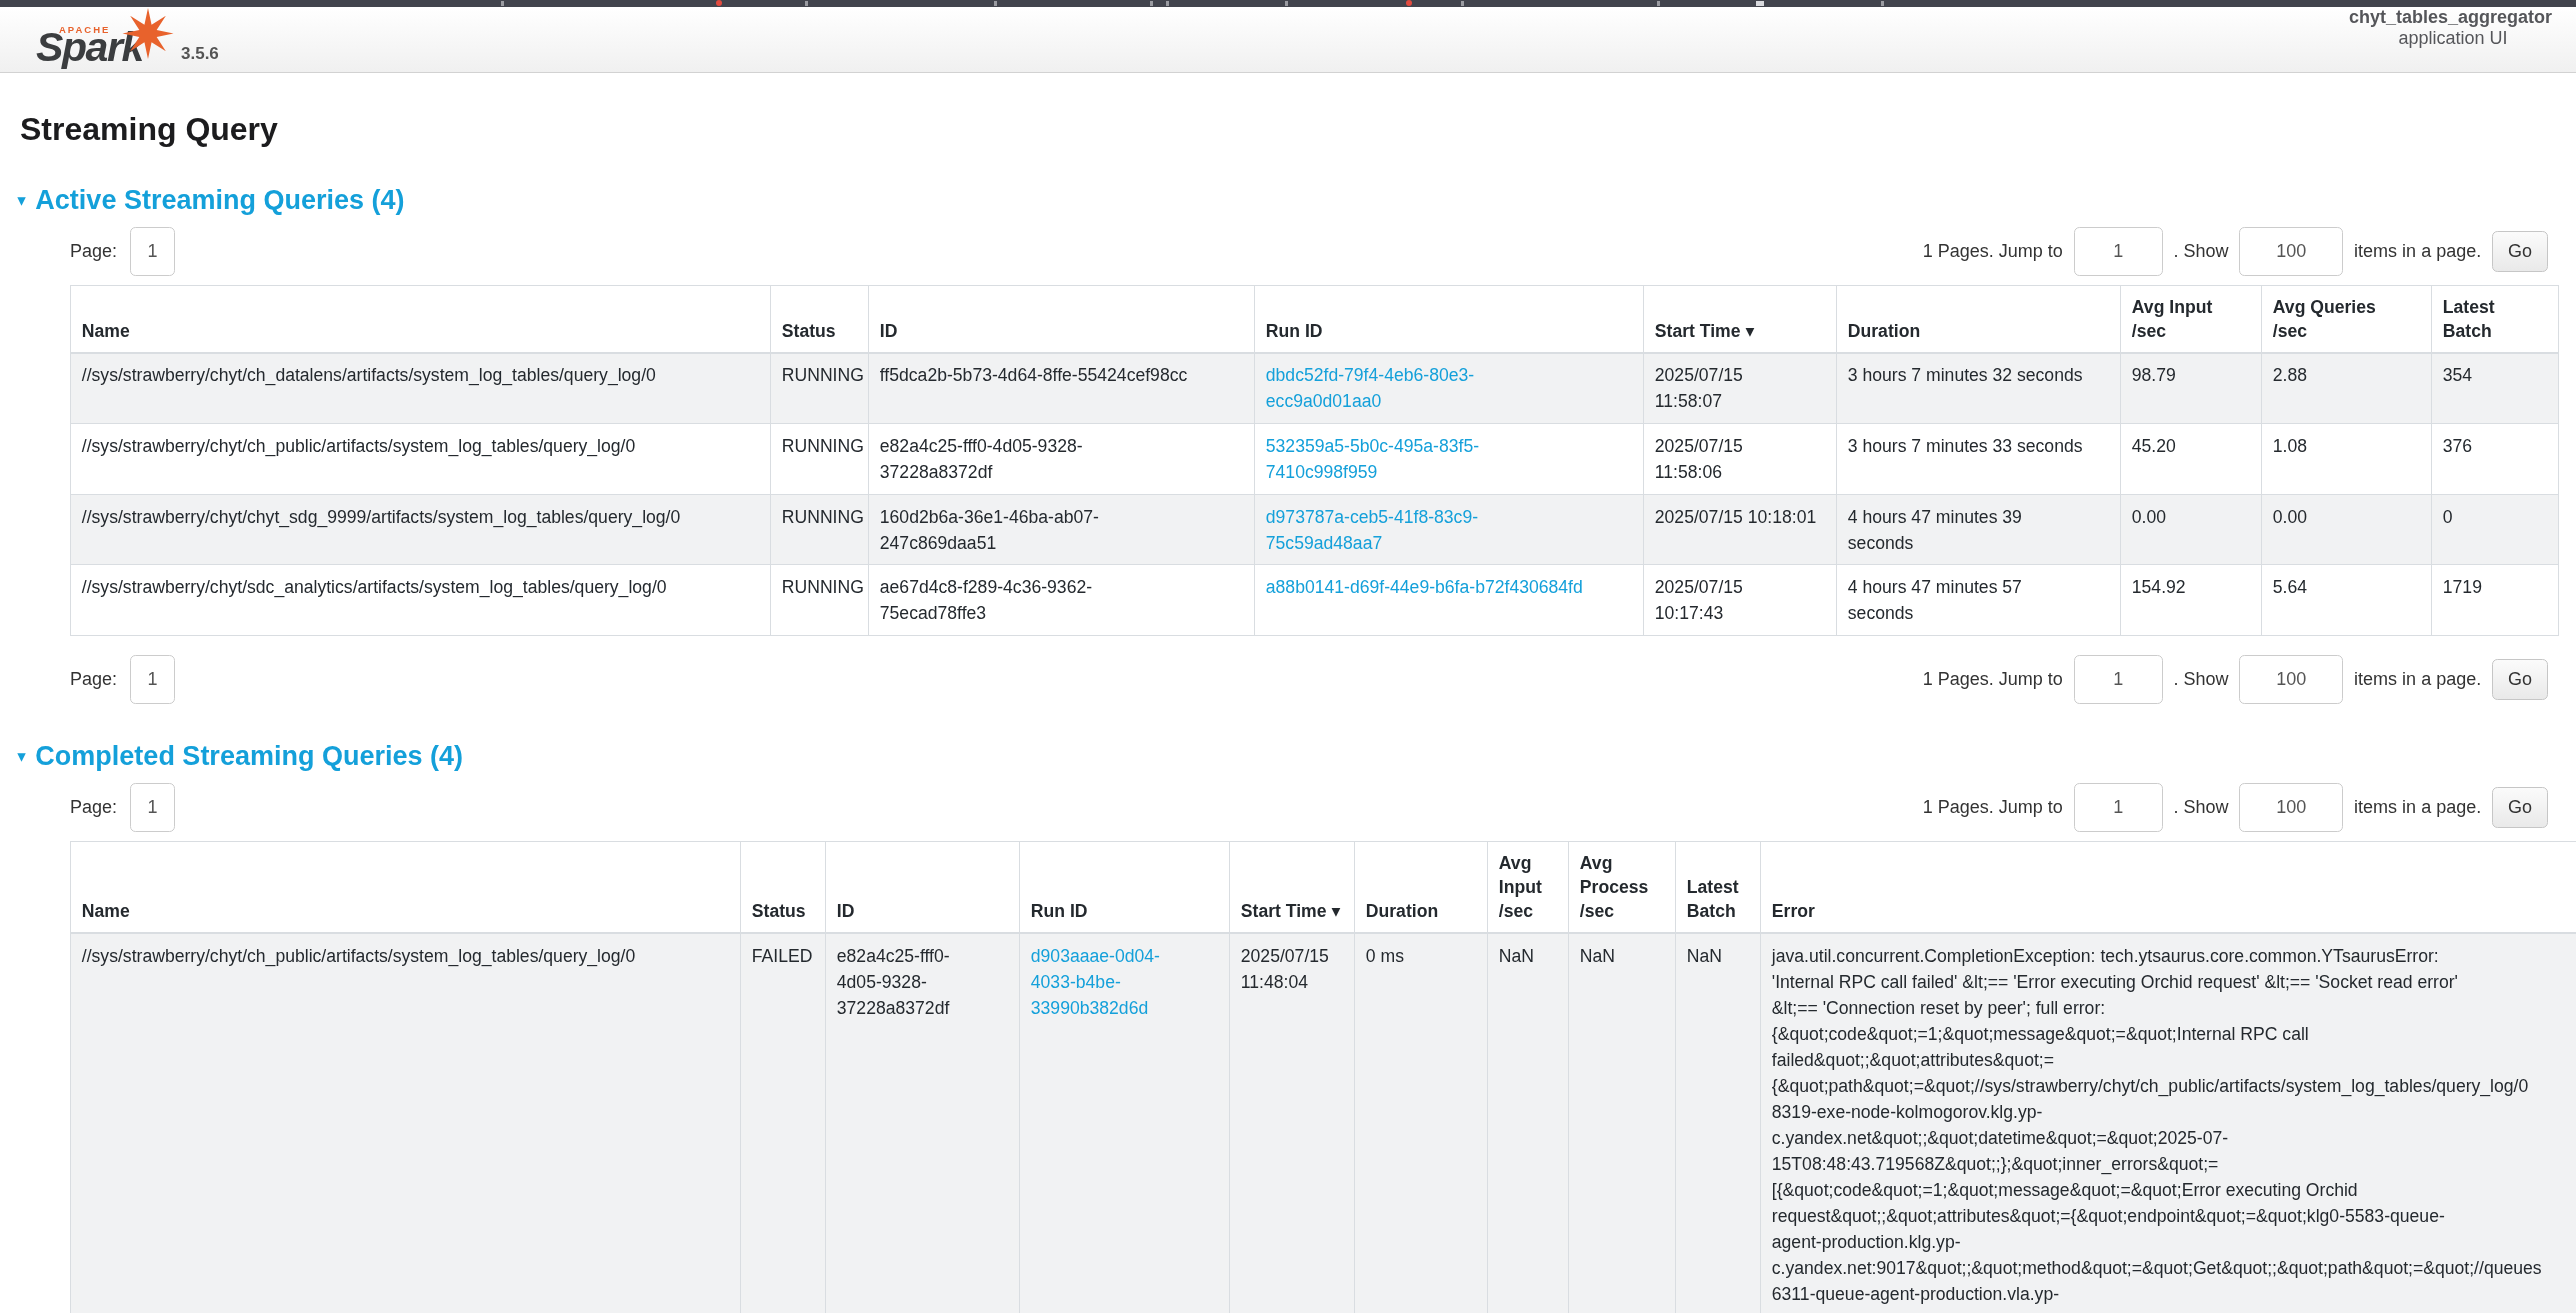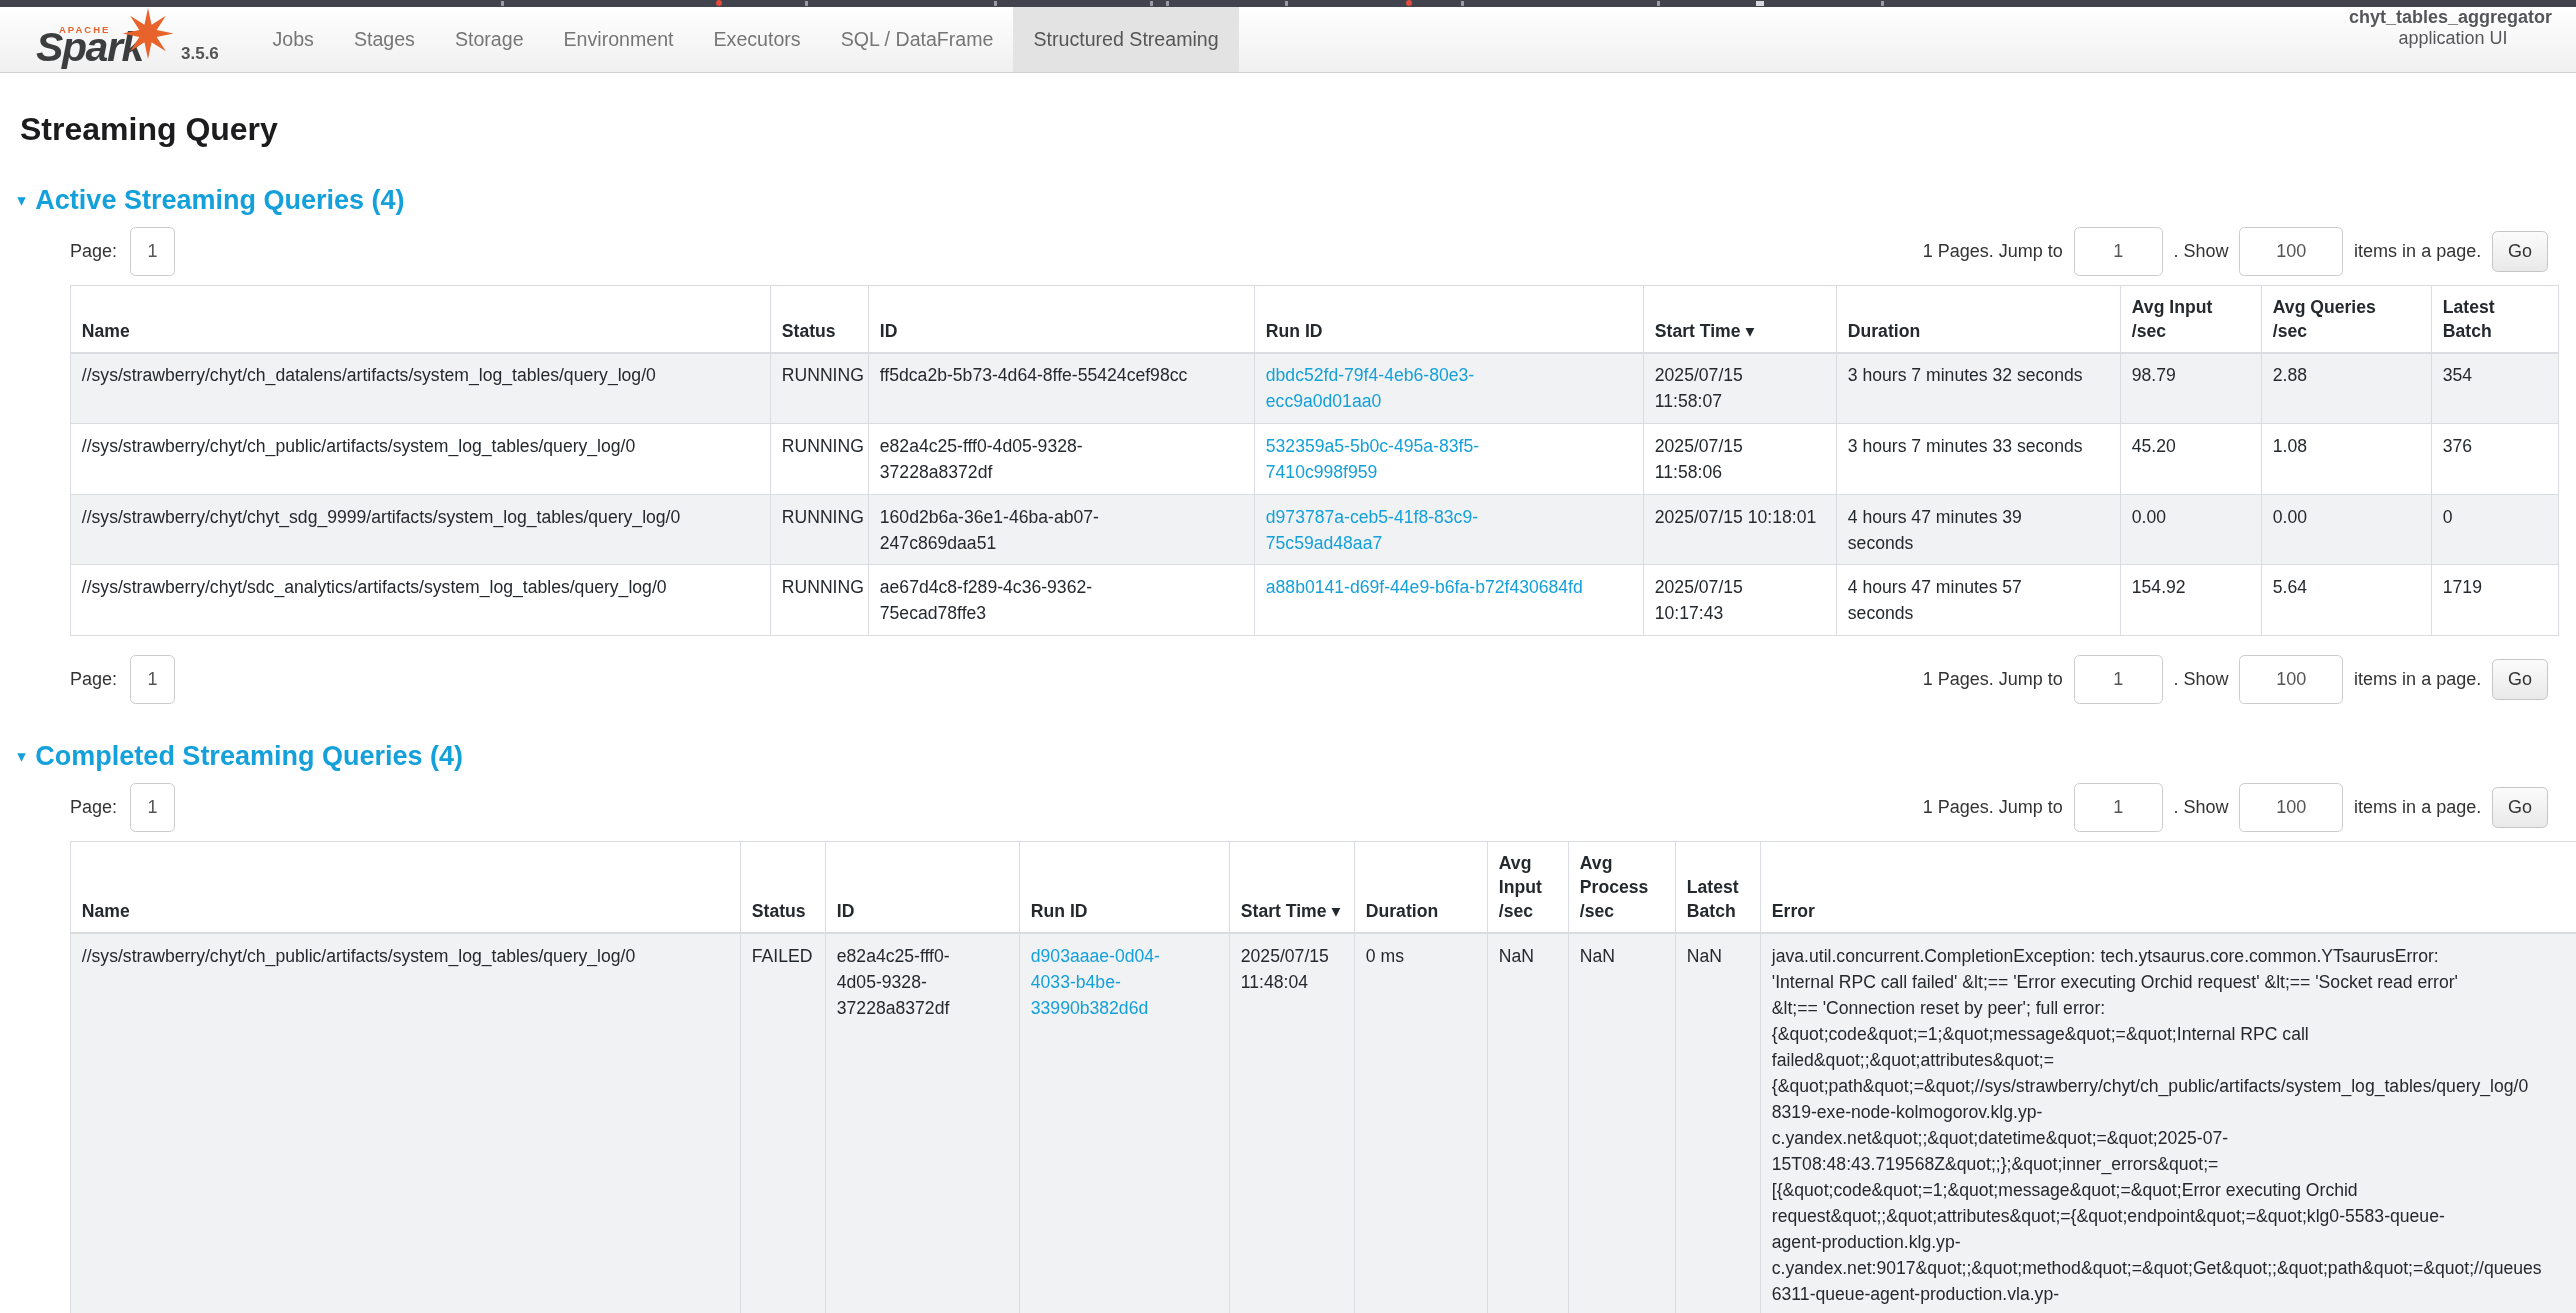--- a/index.html
+++ b/index.html
@@ -72,29 +72,20 @@
 
 <header class="navbar">
   <div class="brand">
     <span class="apache">APACHE</span>
     <span class="spark-word">Spark</span>
     <svg class="star" width="54" height="51" viewBox="0 0 100 100">
       <polygon fill="#e8622c" points="50,0 57,33 85,15 67,43 100,50 67,57 85,85 57,67 50,100 43,67 15,85 33,57 0,50 33,43 15,15 43,33"></polygon>
     </svg>
     <span class="version">3.5.6</span>
   </div>
-  <nav class="tabs">
-    <a class="tab">Jobs</a>
-    <a class="tab">Stages</a>
-    <a class="tab">Storage</a>
-    <a class="tab">Environment</a>
-    <a class="tab">Executors</a>
-    <a class="tab">SQL / DataFrame</a>
-    <a class="tab active">Structured Streaming</a>
-  </nav>
   <div class="app-title"><b>chyt_tables_aggregator</b><span> application UI</span></div>
 </header>
 
 <main class="content">
   <h2 class="page-title">Streaming Query</h2>
 
   <div class="section-header">
     <span class="section-arrow">▾</span>
     <a class="section-title">Active Streaming Queries (4)</a>
   </div>

